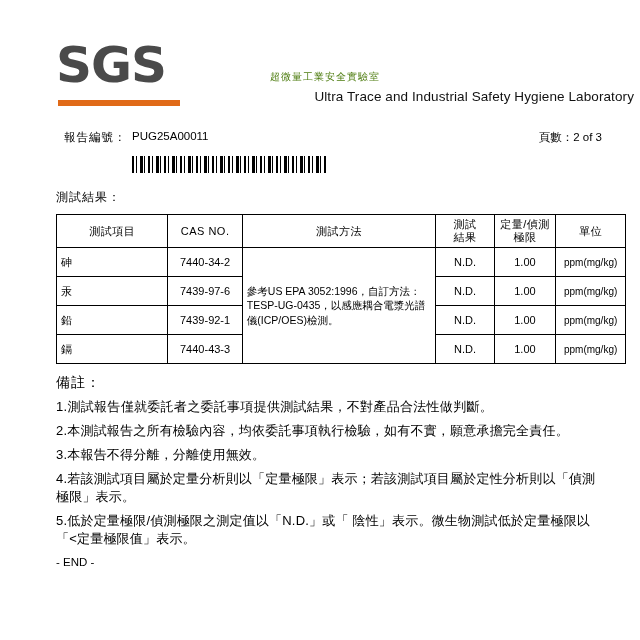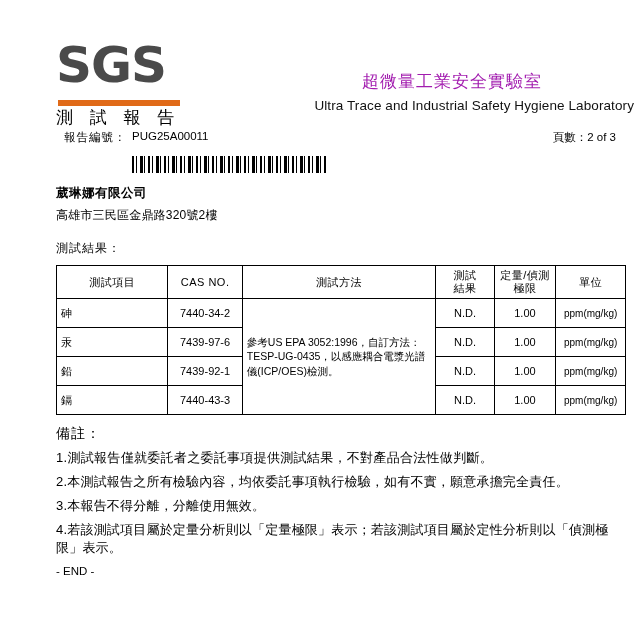--- a/index.html
+++ b/index.html
@@ -12,21 +12,21 @@
     background: #ffffff;
     font-family: "Liberation Sans", sans-serif;
     color: #000000;
     overflow: hidden;
   }
   .page {
     position: relative;
     width: 640px;
     height: 640px;
     box-sizing: border-box;
-    padding: 28px 20px 0 34px;
+    padding: 28px 34px 0 34px;
   }
 
   
   .header-block {
     position: relative;
     height: 96px;
   }
   .sgs-logo {
     position: absolute;
     left: 22px;
@@ -47,25 +47,24 @@
     background: #e06a18;
   }
   .lab-names {
     position: absolute;
     left: 200px;
     top: 42px;
     width: 400px;
     text-align: left;
   }
   .lab-cn {
-    font-size: 17px;
+    font-size: 10px;
     letter-spacing: 1px;
-    color: #a21caf;
+    color: #4d7c0f;
     padding-left: 36px;
-    text-align: center;
   }
   .lab-en {
     font-size: 13.5px;
     color: #111;
     margin-top: 5px;
     letter-spacing: 0.1px;
     text-align: right;
   }
   .report-title {
     position: absolute;
@@ -218,35 +217,30 @@
 
 <div class="page">
 
   <div class="header-block">
     <div class="sgs-logo">SGS</div>
     <div class="sgs-underline"></div>
     <div class="lab-names">
       <div class="lab-cn">超微量工業安全實驗室</div>
       <div class="lab-en">Ultra Trace and Industrial Safety Hygiene Laboratory</div>
     </div>
-    <div class="report-title">測 試 報 告</div>
   </div>
 
   <div class="meta-row">
     <span class="meta-no-label">報告編號：</span>
     <span class="meta-no-value">PUG25A00011</span>
     <span class="meta-page">頁數：2 of 3</span>
   </div>
 
   <div class="barcode"></div>
 
-  <div class="client">
-    <div class="client-name">葳琳娜有限公司</div>
-    <div class="client-addr">高雄市三民區金鼎路320號2樓</div>
-  </div>
 
   <div class="results-label">測試結果：</div>
 
   <table class="results">
     <thead>
       <tr>
         <th class="col-item">測試項目</th>
         <th class="col-cas">CAS NO.</th>
         <th class="col-method">測試方法</th>
         <th class="col-res th-two-line">
@@ -292,16 +286,17 @@
       </tr>
     </tbody>
   </table>
 
   <div class="remarks">
     <div class="remark-title">備註：</div>
     <div class="remark-1">1.測試報告僅就委託者之委託事項提供測試結果，不對產品合法性做判斷。</div>
     <div class="remark-sm">2.本測試報告之所有檢驗內容，均依委託事項執行檢驗，如有不實，願意承擔完全責任。</div>
     <div class="remark-sm">3.本報告不得分離，分離使用無效。</div>
     <div class="remark-sm">4.若該測試項目屬於定量分析則以「定量極限」表示；若該測試項目屬於定性分析則以「偵測極限」表示。</div>
+    <div class="remark-sm">5.低於定量極限/偵測極限之測定值以「N.D.」或「 陰性」表示。微生物測試低於定量極限以「&lt;定量極限值」表示。</div>
     <div class="end-mark">- END -</div>
   </div>
 
 </div>
 
 </body></html>

